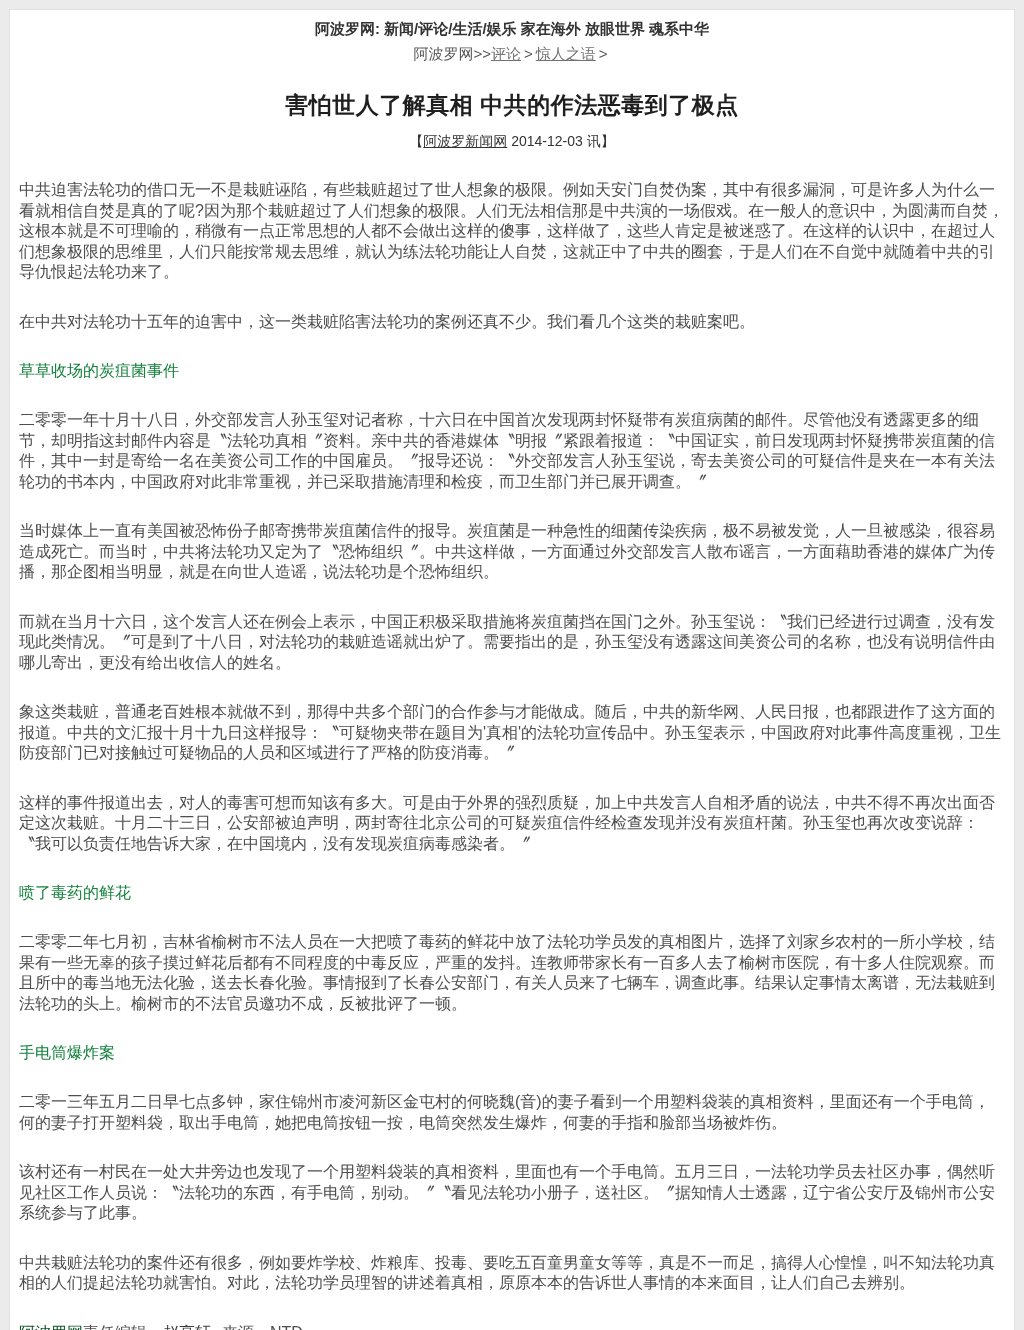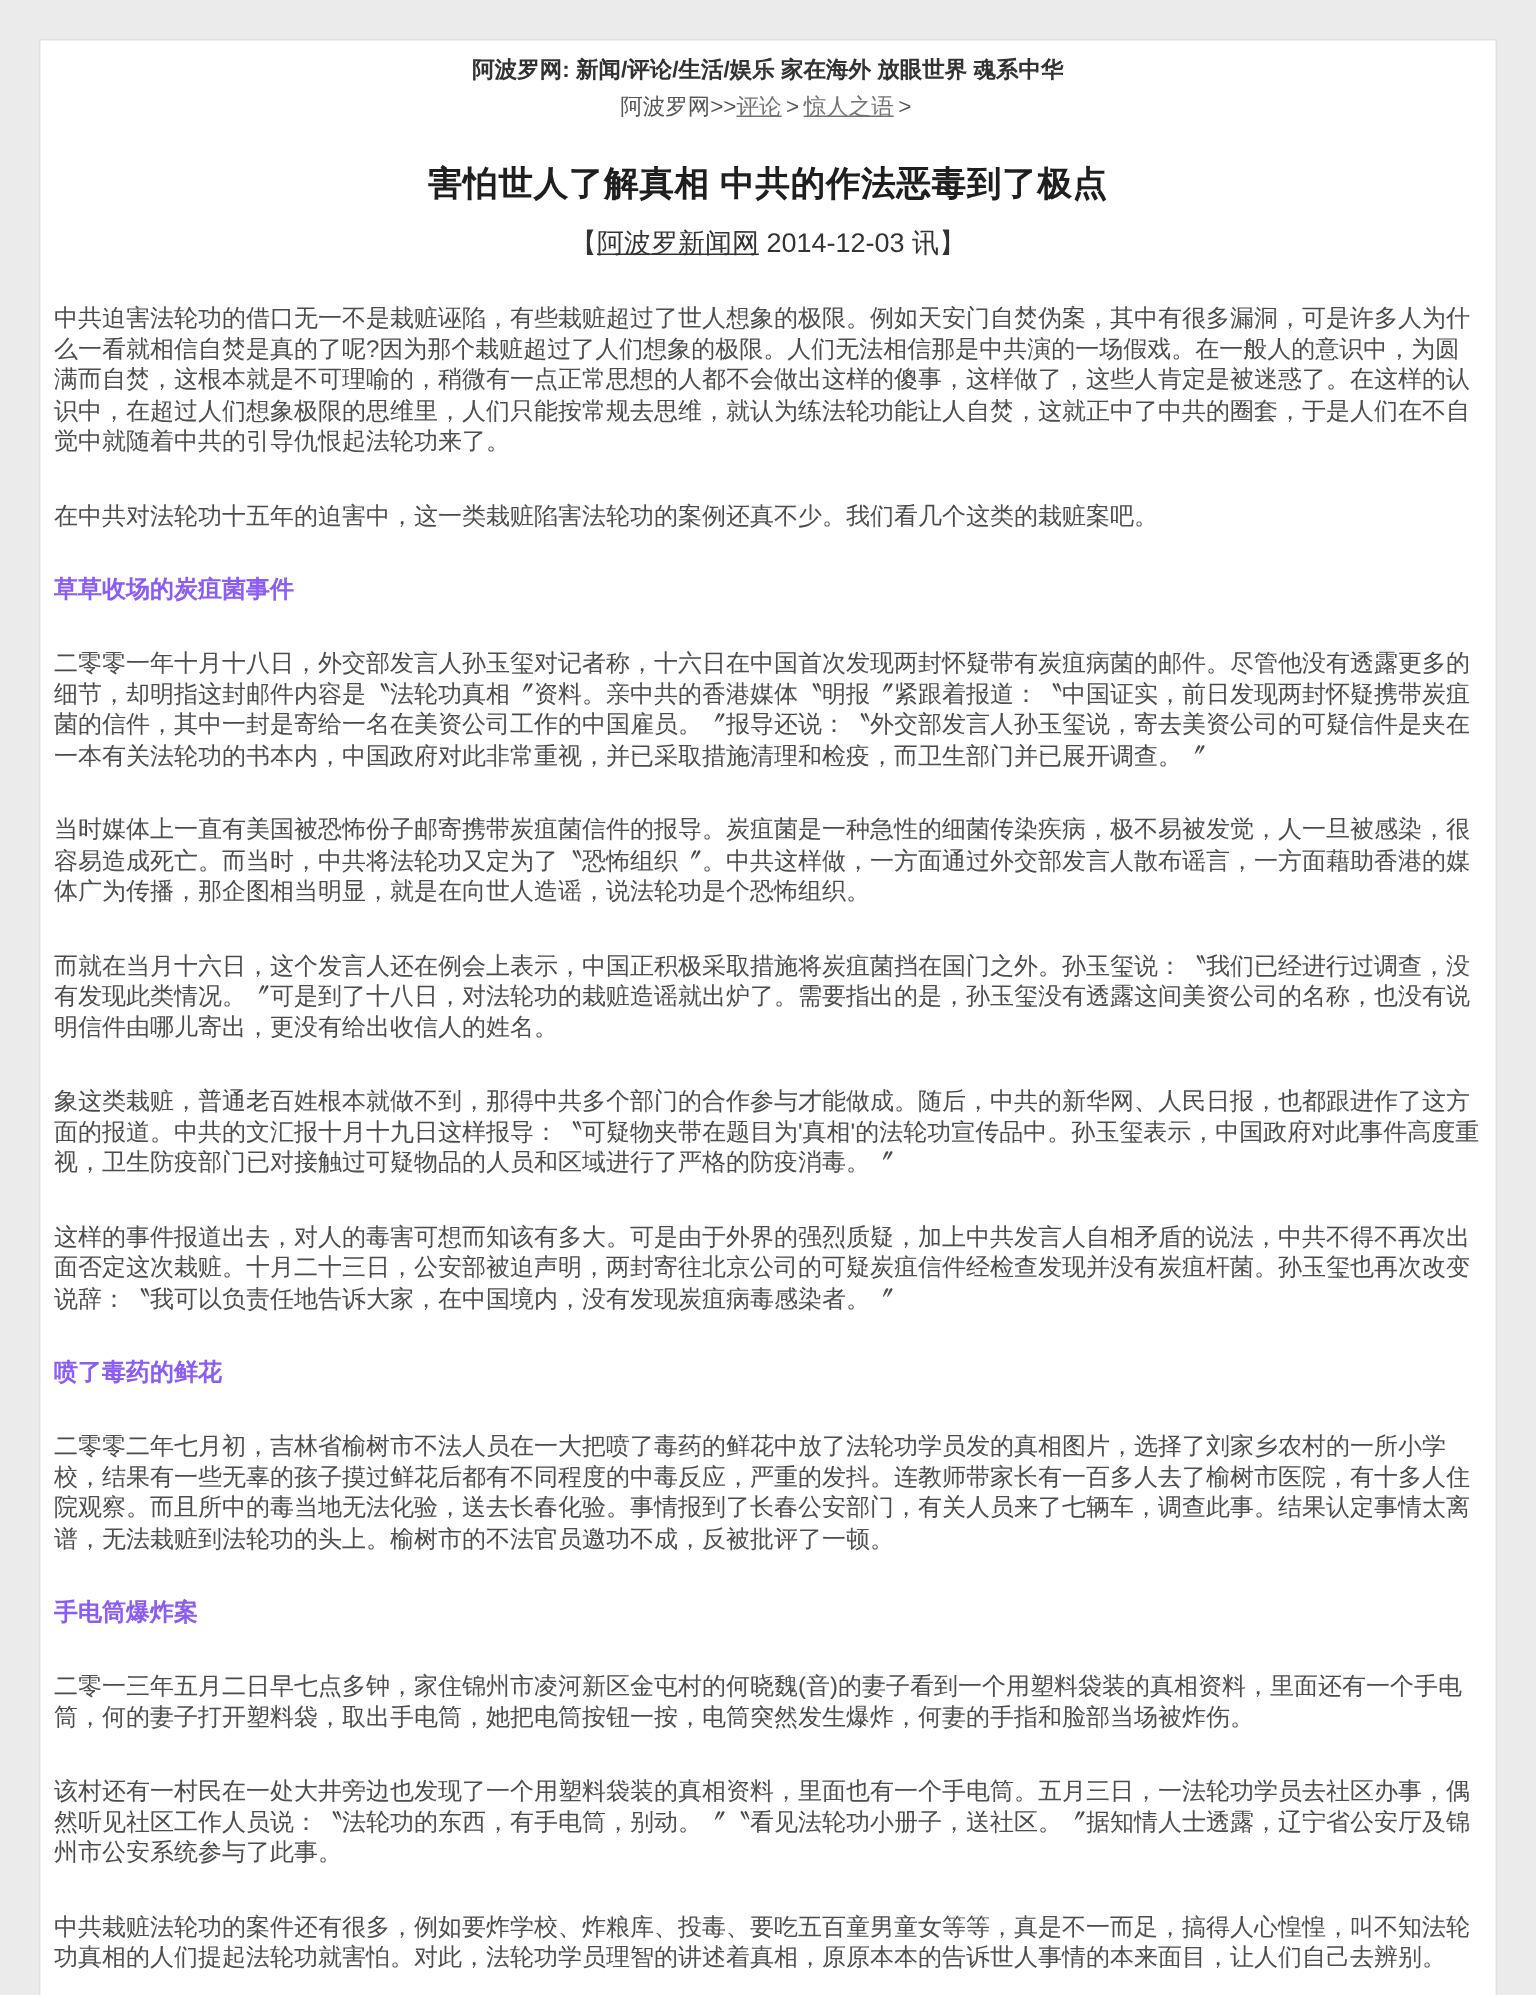--- a/index.html
+++ b/index.html
@@ -6,21 +6,21 @@
     margin: 0;
     padding: 0;
     background: #ebebeb;
     font-family: "Liberation Sans", "DejaVu Sans", sans-serif;
   }
   .viewport {
     width: 1024px;
     height: 1330px;
     box-sizing: border-box;
     background: #ebebeb;
-    padding: 26px;
+    padding: 9px;
   }
   .page {
     box-sizing: border-box;
     width: 100%;
     min-height: 1310px;
     background: #ffffff;
     border: 1px solid #e0e0e0;
     padding: 6px 9px 14px 9px;
   }
   .site-title {
@@ -48,41 +48,41 @@
   .article-title {
     text-align: center;
     font-size: 23px;
     font-weight: bold;
     color: #1f1f1f;
     margin: 26px 0 12px 0;
     letter-spacing: 0.5px;
   }
   .byline {
     text-align: center;
-    font-size: 18px;
+    font-size: 14px;
     color: #333333;
     margin: 0 0 16px 0;
   }
   .byline .source-link {
     color: #333333;
     text-decoration: underline;
     cursor: pointer;
   }
   .article-body p {
     font-size: 16px;
     line-height: 20.5px;
     color: #4d4d4d;
     margin: 29px 0;
     text-align: left;
   }
   .article-body h3 {
     font-size: 16px;
     line-height: 20px;
-    color: #8b5cf6;
-    font-weight: bold;
+    color: #15803d;
+    font-weight: normal;
     margin: 17px 0 13px 0;
   }
   .footer-editor {
     font-size: 16px;
     color: #4d4d4d;
     margin: 18px 0 13px 0;
   }
   .footer-editor a {
     color: #14532d;
     text-decoration: underline;

